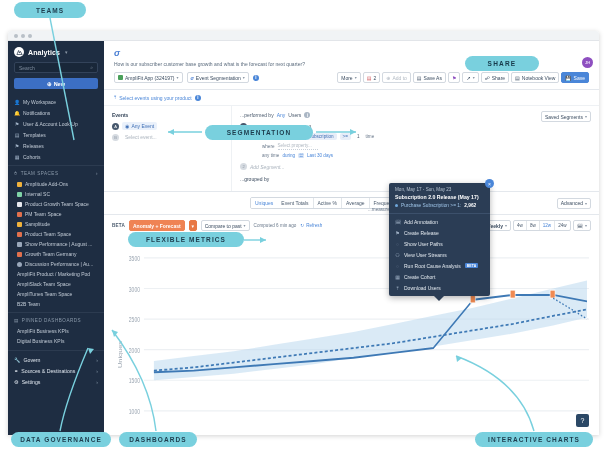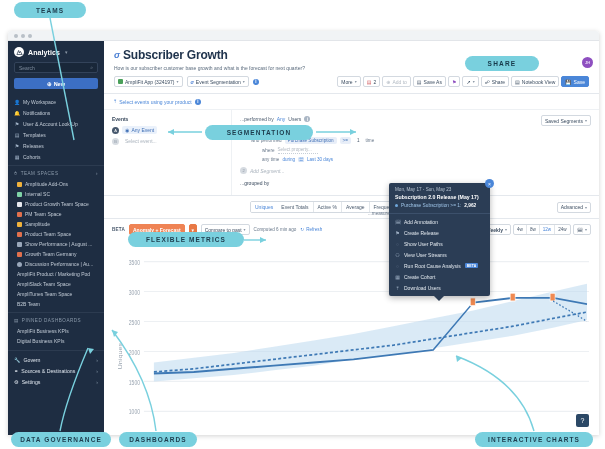--- a/index.html
+++ b/index.html
@@ -359,21 +359,20 @@
           <span class="chev">›</span>
         </div>
       </div>
     </div>
 
     <div id="main">
 
       <div id="page-head">
         <div class="title-row">
           <span class="title-ico">σ</span>
-          <span id="page-title">Subscriber Growth</span>
         </div>
         <div id="page-sub">How is our subscriber customer base growth and what is the forecast for next quarter?</div>
       </div>
 
       <div id="toolbar">
         <div class="pill">
           <span class="sq" style="background:#4aa05a"></span>
           <span>AmpliFit App (324197)</span>
           <span class="cv">▾</span>
         </div>

